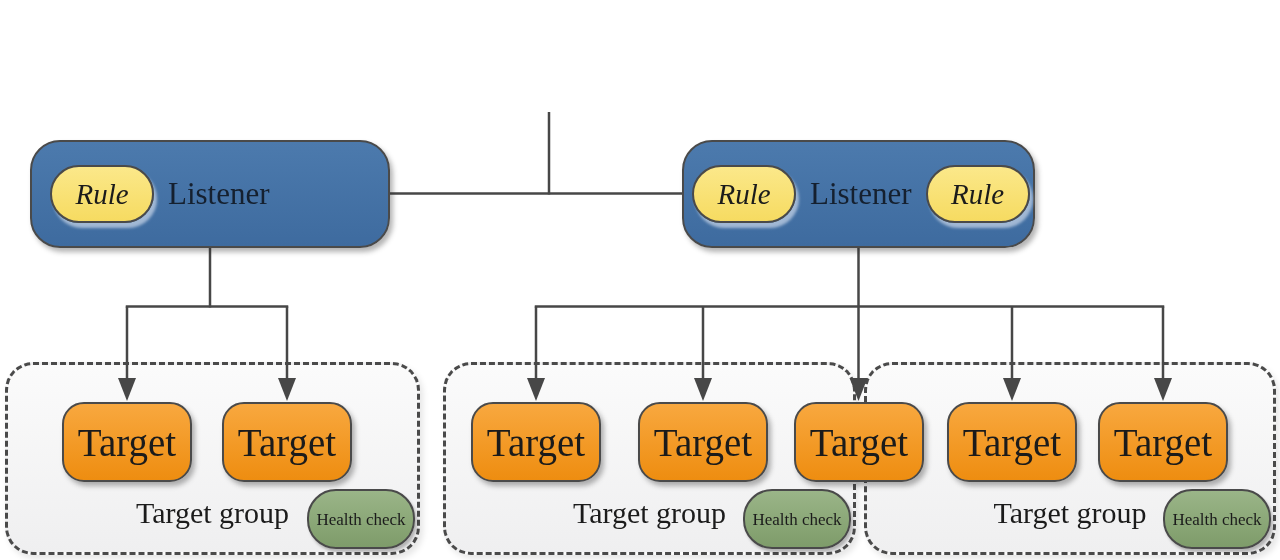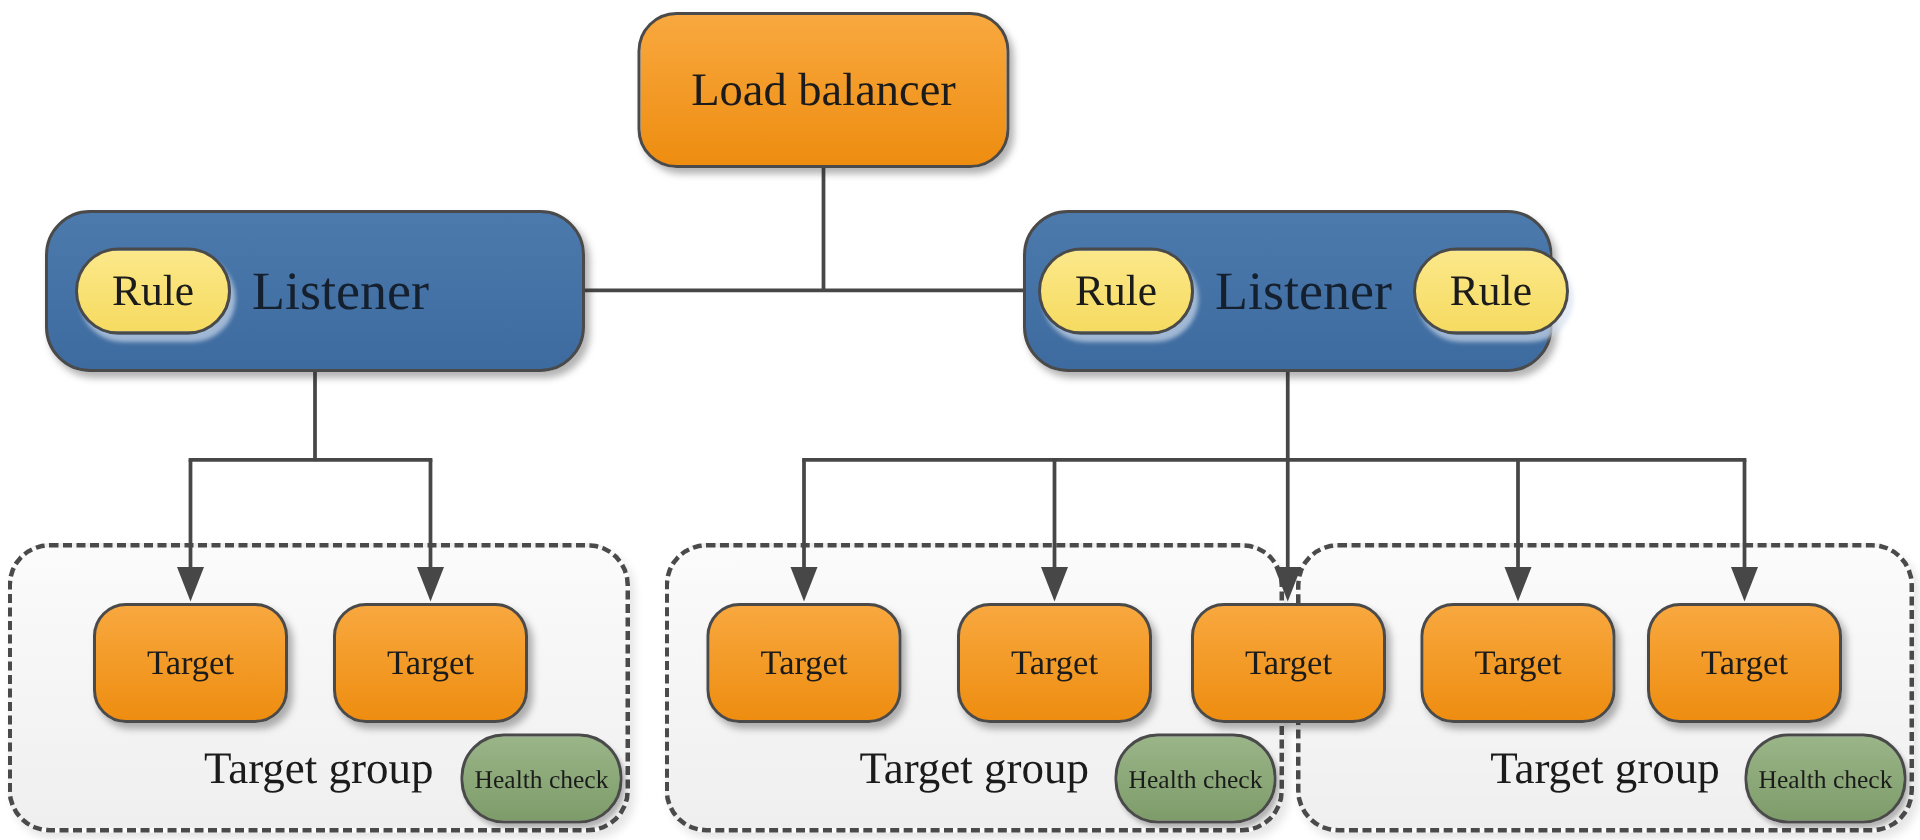--- a/index.html
+++ b/index.html
@@ -39,27 +39,28 @@
     box-sizing:border-box;
   }
   .orange{background:linear-gradient(180deg,var(--orange-top,#f8a83f),var(--orange-bottom,#ee8d10));}
   .lb{left:425px;top:8px;width:248px;height:104px;border-radius:26px;font-size:31px;}
   .listener{
     background:linear-gradient(180deg,var(--blue-top,#4c7aad),var(--blue-bottom,#3e6b9f));
     border-radius:30px;top:140px;height:108px;
   }
   .listener-left{left:30px;width:360px;justify-content:flex-start;padding-left:18px;}
   .listener-right{left:682px;width:353px;justify-content:space-between;padding:0 8px;}
-  .listener-label{font-size:36px;color:#15202f;margin:0 14px;white-space:nowrap;}
+  .listener-label{font-size:31px;color:#15202f;margin:0 14px;white-space:nowrap;}
   .rule{
     width:100px;height:54px;min-width:100px;font-size:29px;
     background:linear-gradient(180deg,var(--yellow-top,#fbe88a),var(--yellow-bottom,#f6db61));
     box-shadow:3px 5px 3px rgba(214,225,240,.65);
+    font-style:italic;
   }
-  .target{width:130px;height:80px;top:402px;border-radius:22px;font-size:23px;}
+  .target{width:130px;height:80px;top:402px;border-radius:22px;font-size:39px;}
   
   .connectors{position:absolute;left:0;top:0;pointer-events:none;}
   .connectors line{stroke:var(--line,#474747);stroke-width:2.5;}
   .connectors polygon{fill:var(--line,#474747);}
 </style>
 </head>
 <body>
 
 <div class="canvas">
 
@@ -95,21 +96,20 @@
 
     <polygon points="118,378 136,378 127,401"></polygon>
     <polygon points="278,378 296,378 287,401"></polygon>
     <polygon points="527,378 545,378 536,401"></polygon>
     <polygon points="694,378 712,378 703,401"></polygon>
     <polygon points="849.5,378 867.5,378 858.5,401"></polygon>
     <polygon points="1003,378 1021,378 1012,401"></polygon>
     <polygon points="1154,378 1172,378 1163,401"></polygon>
   </svg>
 
-  <div class="node orange lb">Load balancer</div>
 
   <div class="node listener listener-left">
     <span class="pill rule">Rule</span>
     <span class="listener-label">Listener</span>
   </div>
   <div class="node listener listener-right">
     <span class="pill rule">Rule</span>
     <span class="listener-label">Listener</span>
     <span class="pill rule">Rule</span>
   </div>

